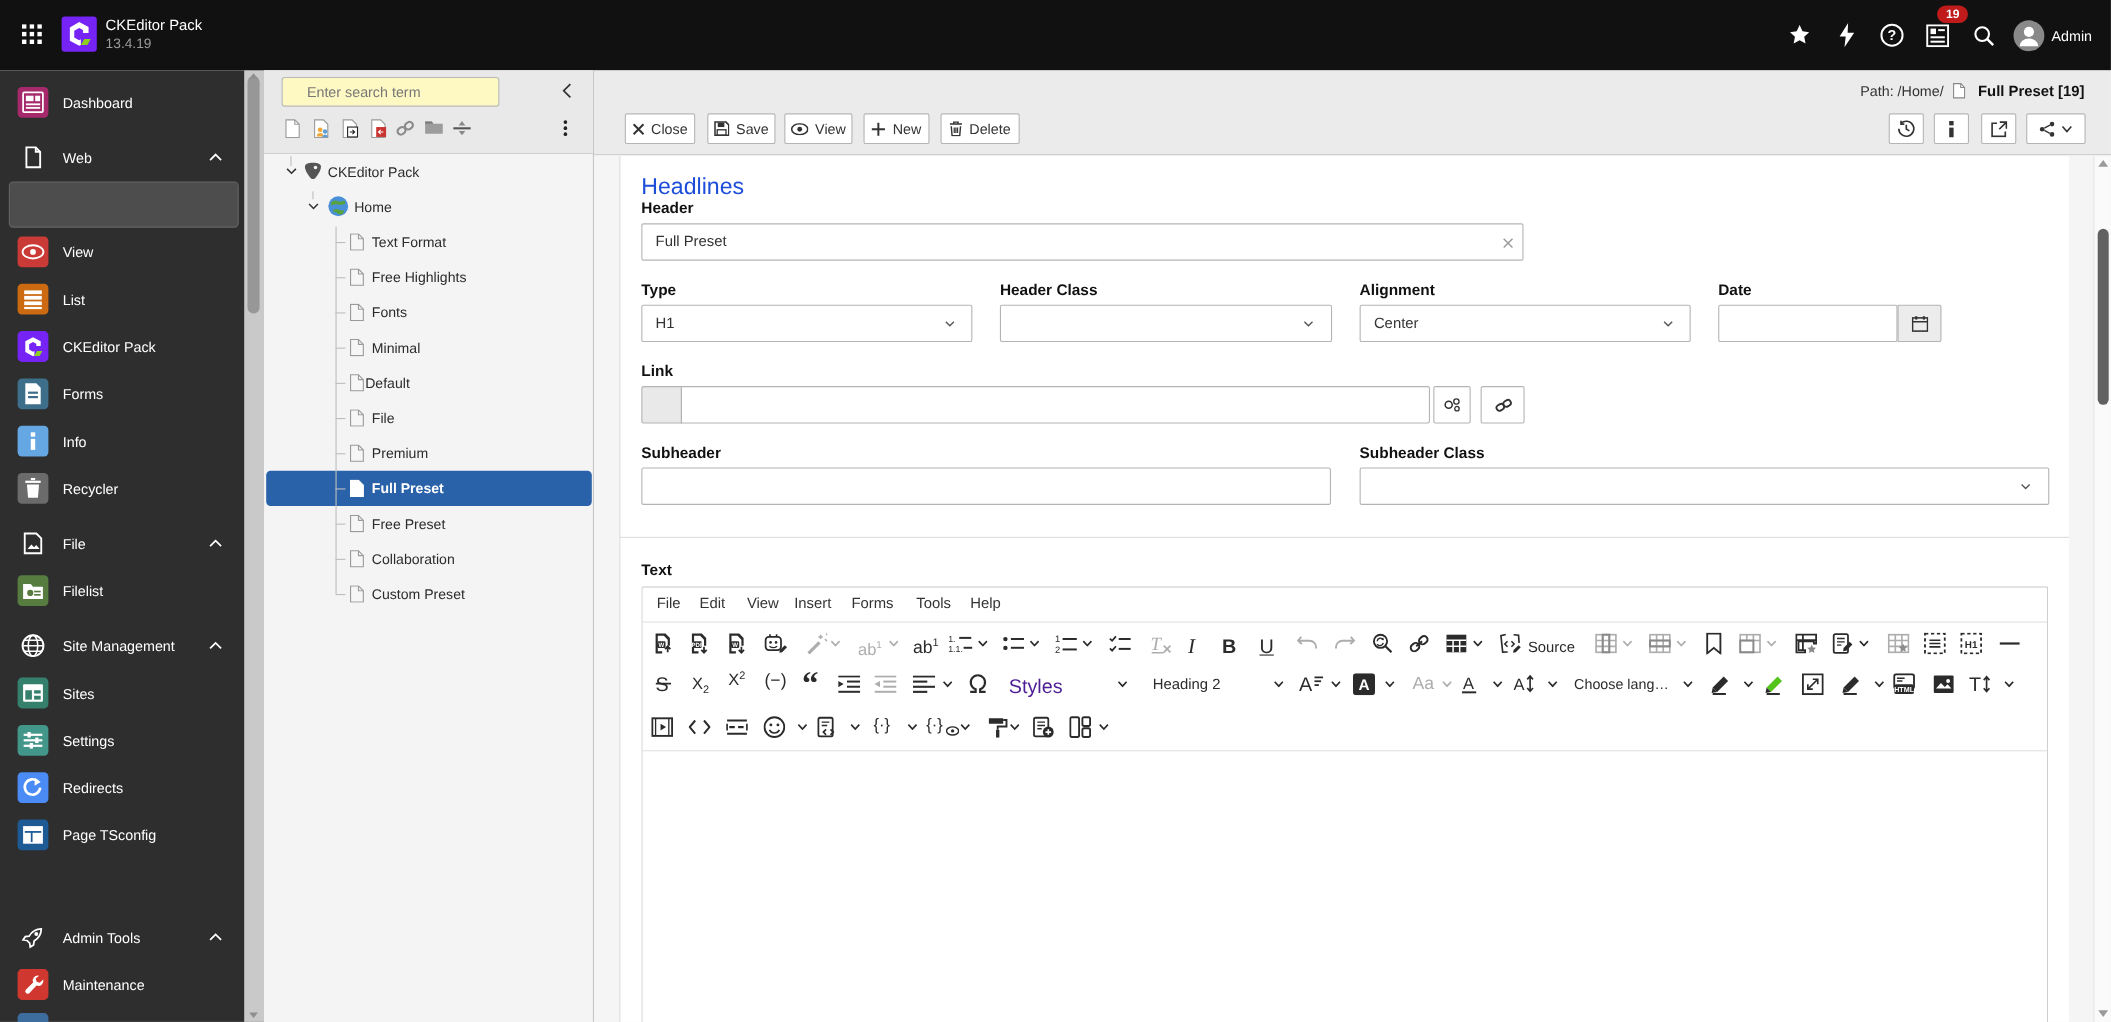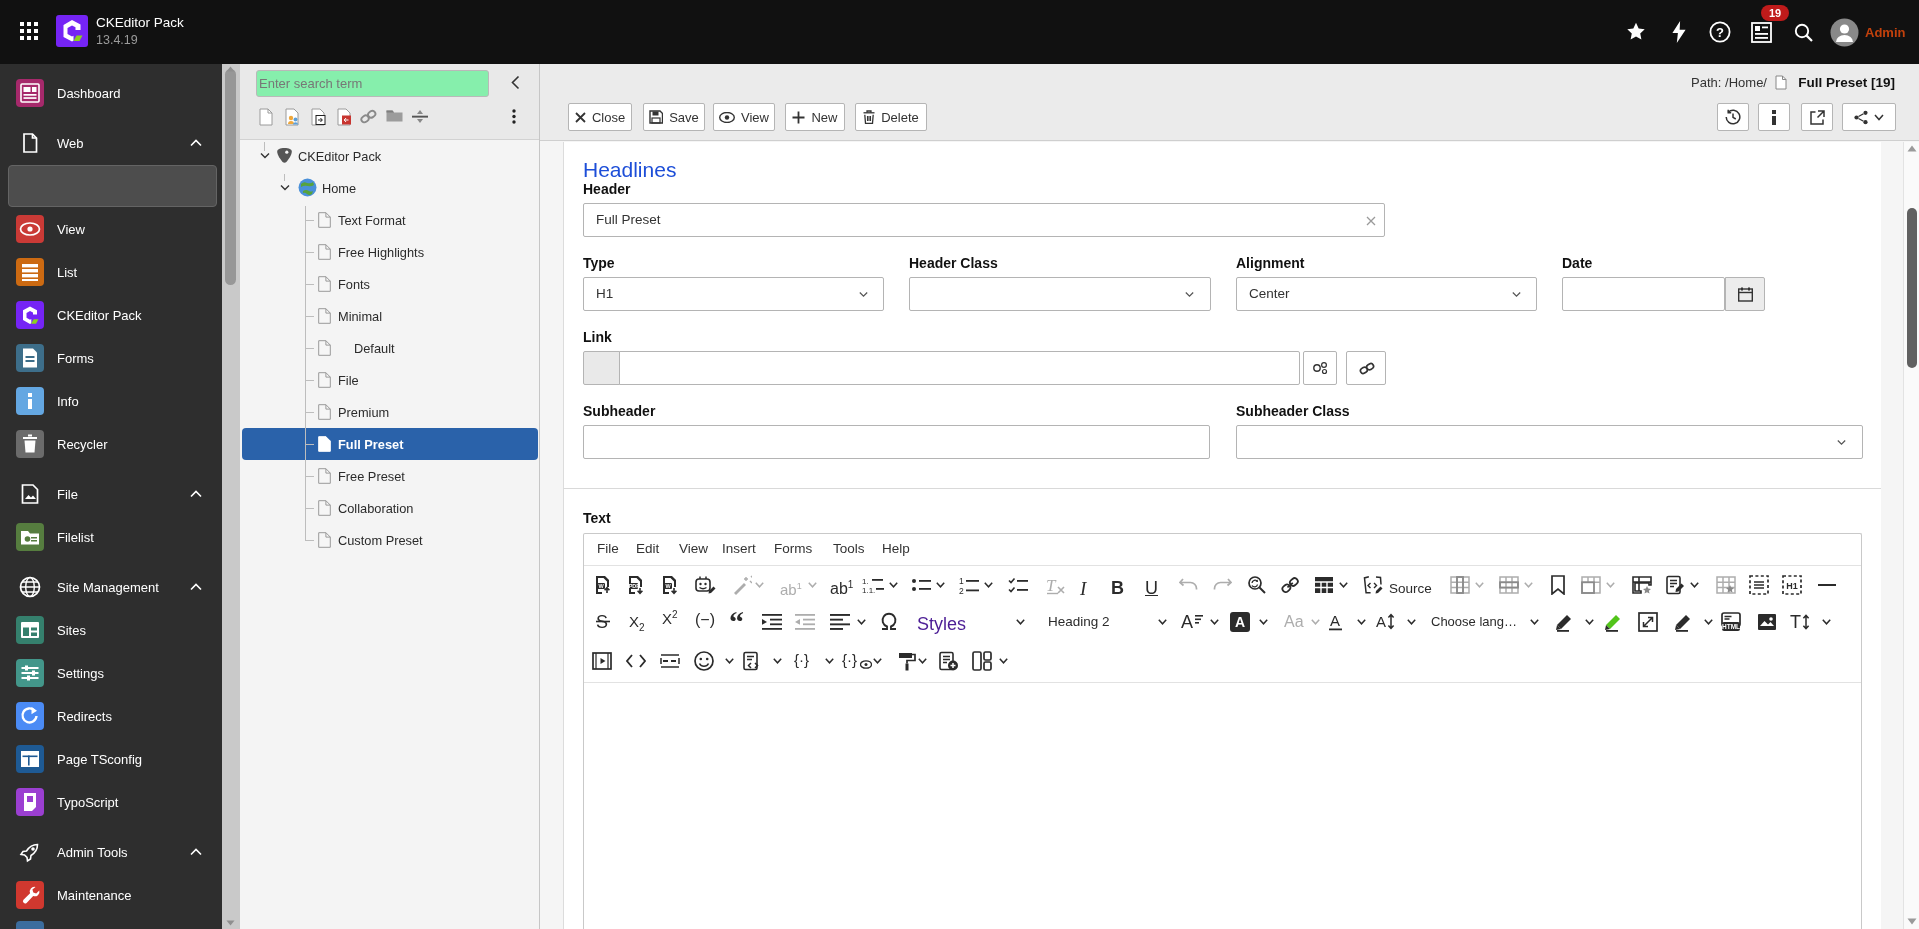--- a/index.html
+++ b/index.html
@@ -4,34 +4,34 @@
 <style>
 * { margin:0; padding:0; box-sizing:border-box; }
 html,body { width:1919px; height:929px; overflow:hidden; font-family:"Liberation Sans",sans-serif; background:#f5f5f5; }
 
 #topbar { position:absolute; left:0; top:0; width:1919px; height:64px; background:#111; }
 #gridicon { position:absolute; left:20px; top:22px; }
 #logo { position:absolute; left:56px; top:15px; width:32px; height:32px; background:#7524f5; border-radius:3px; }
 #tb-title { position:absolute; left:96px; top:14px; color:#fff; font-size:13.5px; line-height:17px; }
 #tb-title .ver { color:#9b9b9b; font-size:12.5px; }
 .tb-right { position:absolute; top:0; height:64px; display:flex; align-items:center; }
-#tb-admin { color:#c2410c; font-weight:bold; font-size:13px; }
+#tb-admin { color:#ffffff; font-weight:normal; font-size:13px; }
 #badge19 { position:absolute; left:1761px; top:5px; background:#c01b1b; color:#fff; font-size:11px; font-weight:bold; border-radius:9px; padding:2px 8px; }
 
 #mmenu { position:absolute; left:0; top:64px; width:240px; height:865px; background:#2e2e2e;padding-left:12px; }
 .mm-item { position:absolute; left:0; width:222px; height:42px; }
 .mm-ico { position:absolute; left:16px; top:0; width:28px; height:28px; border-radius:4px; }
 .mm-txt { position:absolute; left:57px; color:#fff; font-size:13px; white-space:nowrap; }
 .mm-sel { position:absolute; left:8px; width:209px; height:42px; background:#4d4d4d; border:1px solid #646464; border-radius:4px; }
 .mm-chev { position:absolute; left:190px; }
 #mscroll { position:absolute; left:222px; top:64px; width:18px; height:865px; background:#c9c9c9; }
 #mscroll .thumb { position:absolute; left:3px; top:5px; width:11px; height:216px; background:#979797; border-radius:6px; }
 
 #tree { position:absolute; left:240px; top:64px; width:300px; height:865px; background:#f4f4f4; border-right:1px solid #c6c6c6; }
-#tsearch { position:absolute; left:16px; top:6px; width:233px; height:27px; background:#86efac; border:1px solid #b9b9b9; border-radius:3px; color:#777; font-size:13px; line-height:25px; padding-left:2px; }
+#tsearch { position:absolute; left:16px; top:6px; width:198px; height:27px; background:#fef9c3; border:1px solid #b9b9b9; border-radius:3px; color:#777; font-size:13px; line-height:25px; padding-left:22px; }
 #ttop { position:absolute; left:0; top:0; width:299px; height:76px; background:#e9e9e9; border-bottom:1px solid #d2d2d2; }
 #ttoolbar { position:absolute; left:0; top:40px; width:299px; height:36px; }
 .trow { position:absolute; left:0; width:299px; height:32px; font-size:12.8px; color:#2b2b2b; }
 .trow .lbl { position:absolute; top:50%; transform:translateY(-50%); white-space:nowrap; }
 .tdoc { position:absolute; width:13px; height:16px; }
 .tline { position:absolute; background:#bdbdbd; }
 
 #dochead { position:absolute; left:540px; top:64px; width:1379px; height:77px; background:#ebebeb; border-bottom:1px solid #cfcfcf; }
 .btn { position:absolute; top:39px; height:28px; background:#fff; border:1px solid #b5b5b5; border-radius:2px; font-size:13px; color:#333; display:flex; align-items:center; justify-content:center; gap:6px; font-family:"Liberation Sans",sans-serif; }
 #path { position:absolute; top:11px; right:24px; font-size:13px; color:#333; display:flex; align-items:center; gap:4px; }
@@ -274,29 +274,20 @@
     <div class="mm-item" style="top:674px">
       <div class="mm-ico" style="top:7px;background:#1e5a94">
         <svg width="28" height="28" viewBox="0 0 28 28">
           <rect x="5" y="6" width="18" height="16" fill="#fff"></rect>
           <rect x="6.5" y="10.5" width="15" height="1.6" fill="#1e5a94"></rect>
           <rect x="12" y="10.5" width="1.6" height="10" fill="#1e5a94"></rect>
         </svg>
       </div>
       <div class="mm-txt" style="top:14px">Page TSconfig</div>
     </div>
-    <div class="mm-item" style="top:717px">
-      <div class="mm-ico" style="top:7px;background:#9b3fd1">
-        <svg width="28" height="28" viewBox="0 0 28 28">
-          <path d="M8 5 h12 v14 l-4 4 h-8 z" fill="#fff"></path>
-          <rect x="11" y="8" width="6" height="6" fill="#9b3fd1"></rect>
-        </svg>
-      </div>
-      <div class="mm-txt" style="top:14px">TypoScript</div>
-    </div>
     <div class="mm-item" style="top:767px">
       <div class="mm-ico" style="top:7px">
         <svg width="28" height="28" viewBox="0 0 28 28">
           <path d="M21.5 6.5 c-4.5 0 -8.5 2.5 -11 6.5 l-3.5 0.5 -2 3 3.5 0.5 2.5 2.5 0.5 3.5 3 -2 0.5 -3.5 c4 -2.5 6.5 -6.5 6.5 -11 z" fill="none" stroke="#fff" stroke-width="1.6"></path>
           <circle cx="17" cy="11" r="1.8" fill="#fff"></circle>
         </svg>
       </div>
       <svg class="mm-chev" style="top:17px" width="12" height="8" viewBox="0 0 12 8">
         <path d="M1 6.5 L6 1.5 L11 6.5" fill="none" stroke="#fff" stroke-width="1.6"></path>
       </svg>
@@ -428,21 +419,21 @@
           <path d="M0.7 0.7 h7.2 l4.4 4.4 v10.2 h-11.6z" fill="#f6f6f6" stroke="#9a9a9a"></path>
           <path d="M7.9 0.7 v4.4 h4.4" fill="none" stroke="#9a9a9a"></path>
         </svg>
         <span class="lbl" style="left:98px">Minimal</span>
       </div>
       <div class="trow" style="top:268px;">
         <svg class="tdoc" style="left:78px;top:8px" width="13" height="16" viewBox="0 0 13 16">
           <path d="M0.7 0.7 h7.2 l4.4 4.4 v10.2 h-11.6z" fill="#f6f6f6" stroke="#9a9a9a"></path>
           <path d="M7.9 0.7 v4.4 h4.4" fill="none" stroke="#9a9a9a"></path>
         </svg>
-        <span class="lbl" style="left:114px">Default</span>
+        <span class="lbl" style="left:92px">Default</span>
       </div>
       <div class="trow" style="top:300px;">
         <svg class="tdoc" style="left:78px;top:8px" width="13" height="16" viewBox="0 0 13 16">
           <path d="M0.7 0.7 h7.2 l4.4 4.4 v10.2 h-11.6z" fill="#f6f6f6" stroke="#9a9a9a"></path>
           <path d="M7.9 0.7 v4.4 h4.4" fill="none" stroke="#9a9a9a"></path>
         </svg>
         <span class="lbl" style="left:98px">File</span>
       </div>
       <div class="trow" style="top:332px;">
         <svg class="tdoc" style="left:78px;top:8px" width="13" height="16" viewBox="0 0 13 16">

